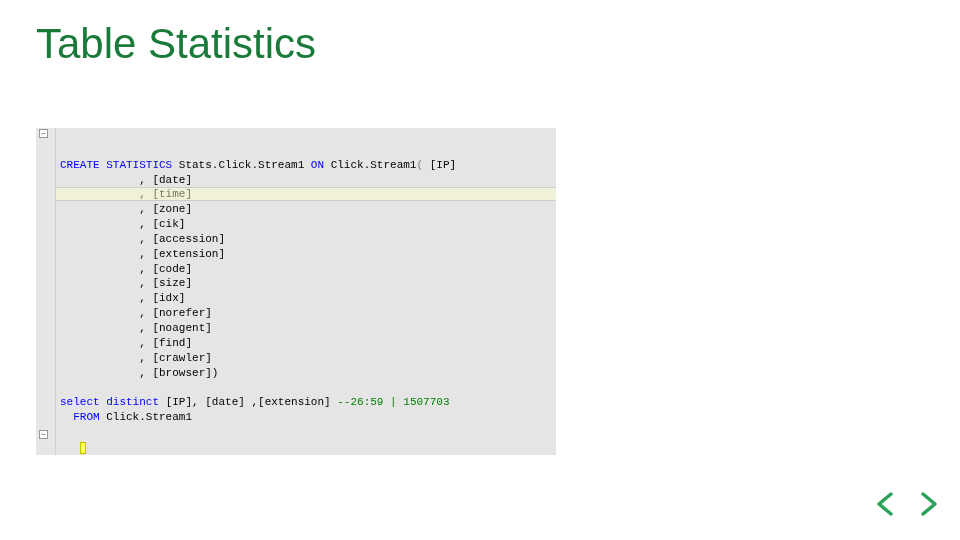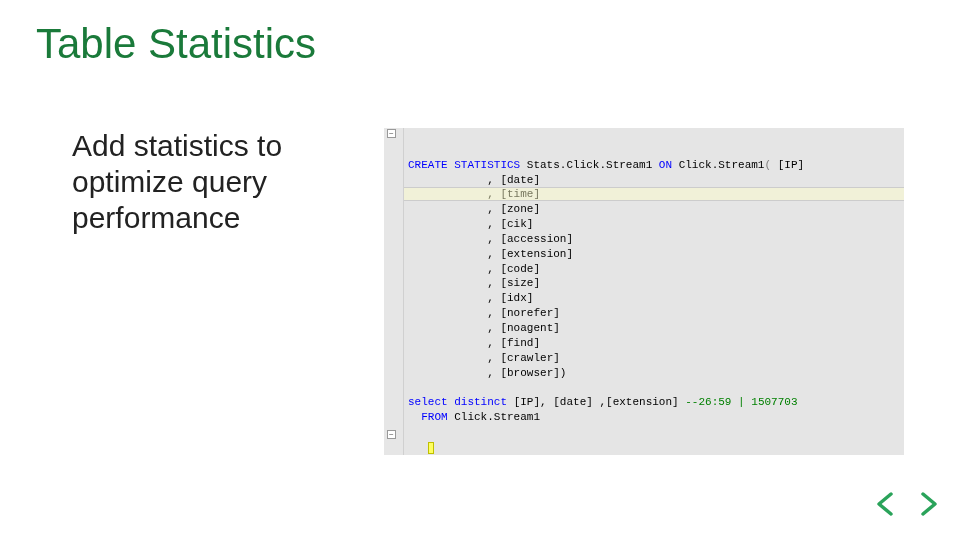--- a/index.html
+++ b/index.html
@@ -106,21 +106,20 @@
 </style>
 </head>
 <body>
 
 <div class="slide">
 
   <h1 class="title">Table Statistics</h1>
 
   <div class="content-row">
 
-    <div class="left-text">Add statistics to optimize query performance</div>
 
     <div class="code-wrap">
       <div class="gutter">
         <div class="fold fold1">−</div>
         <div class="fold fold2">−</div>
       </div>
       <div class="code-body">
         <div class="hl-line"></div>
 <span class="kw">CREATE STATISTICS</span><span class="txt"> Stats.Click.Stream1 </span><span class="kw">ON</span><span class="txt"> Click.Stream1</span><span class="pun">(</span><span class="txt"> [IP]</span>
             <span class="txt">, [date]</span>

